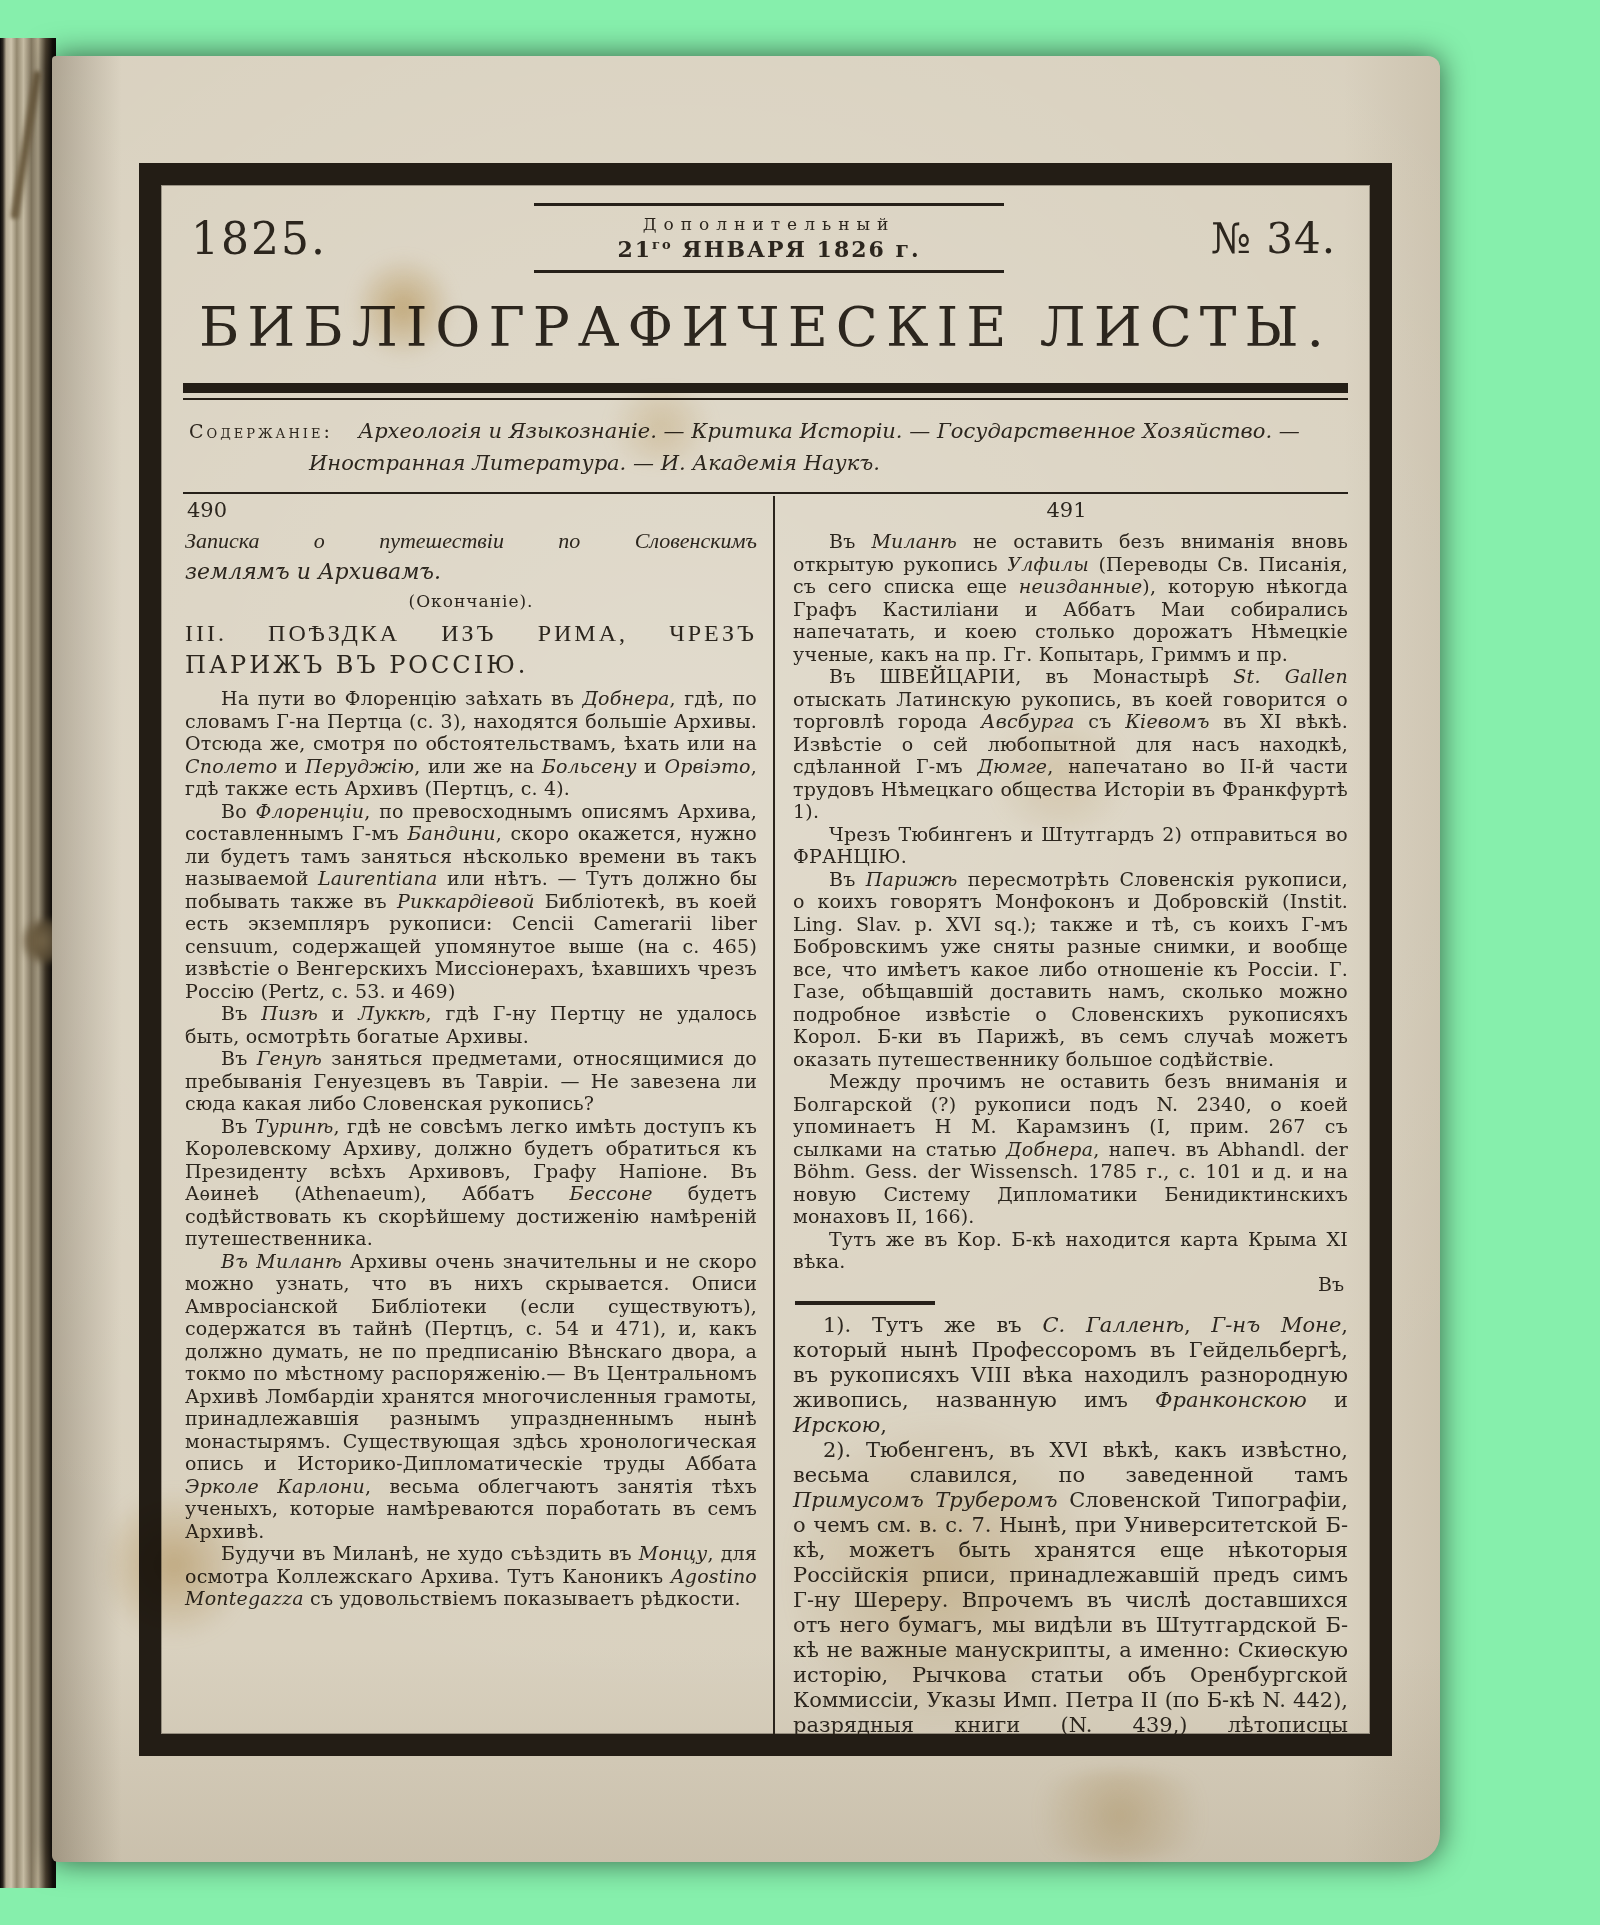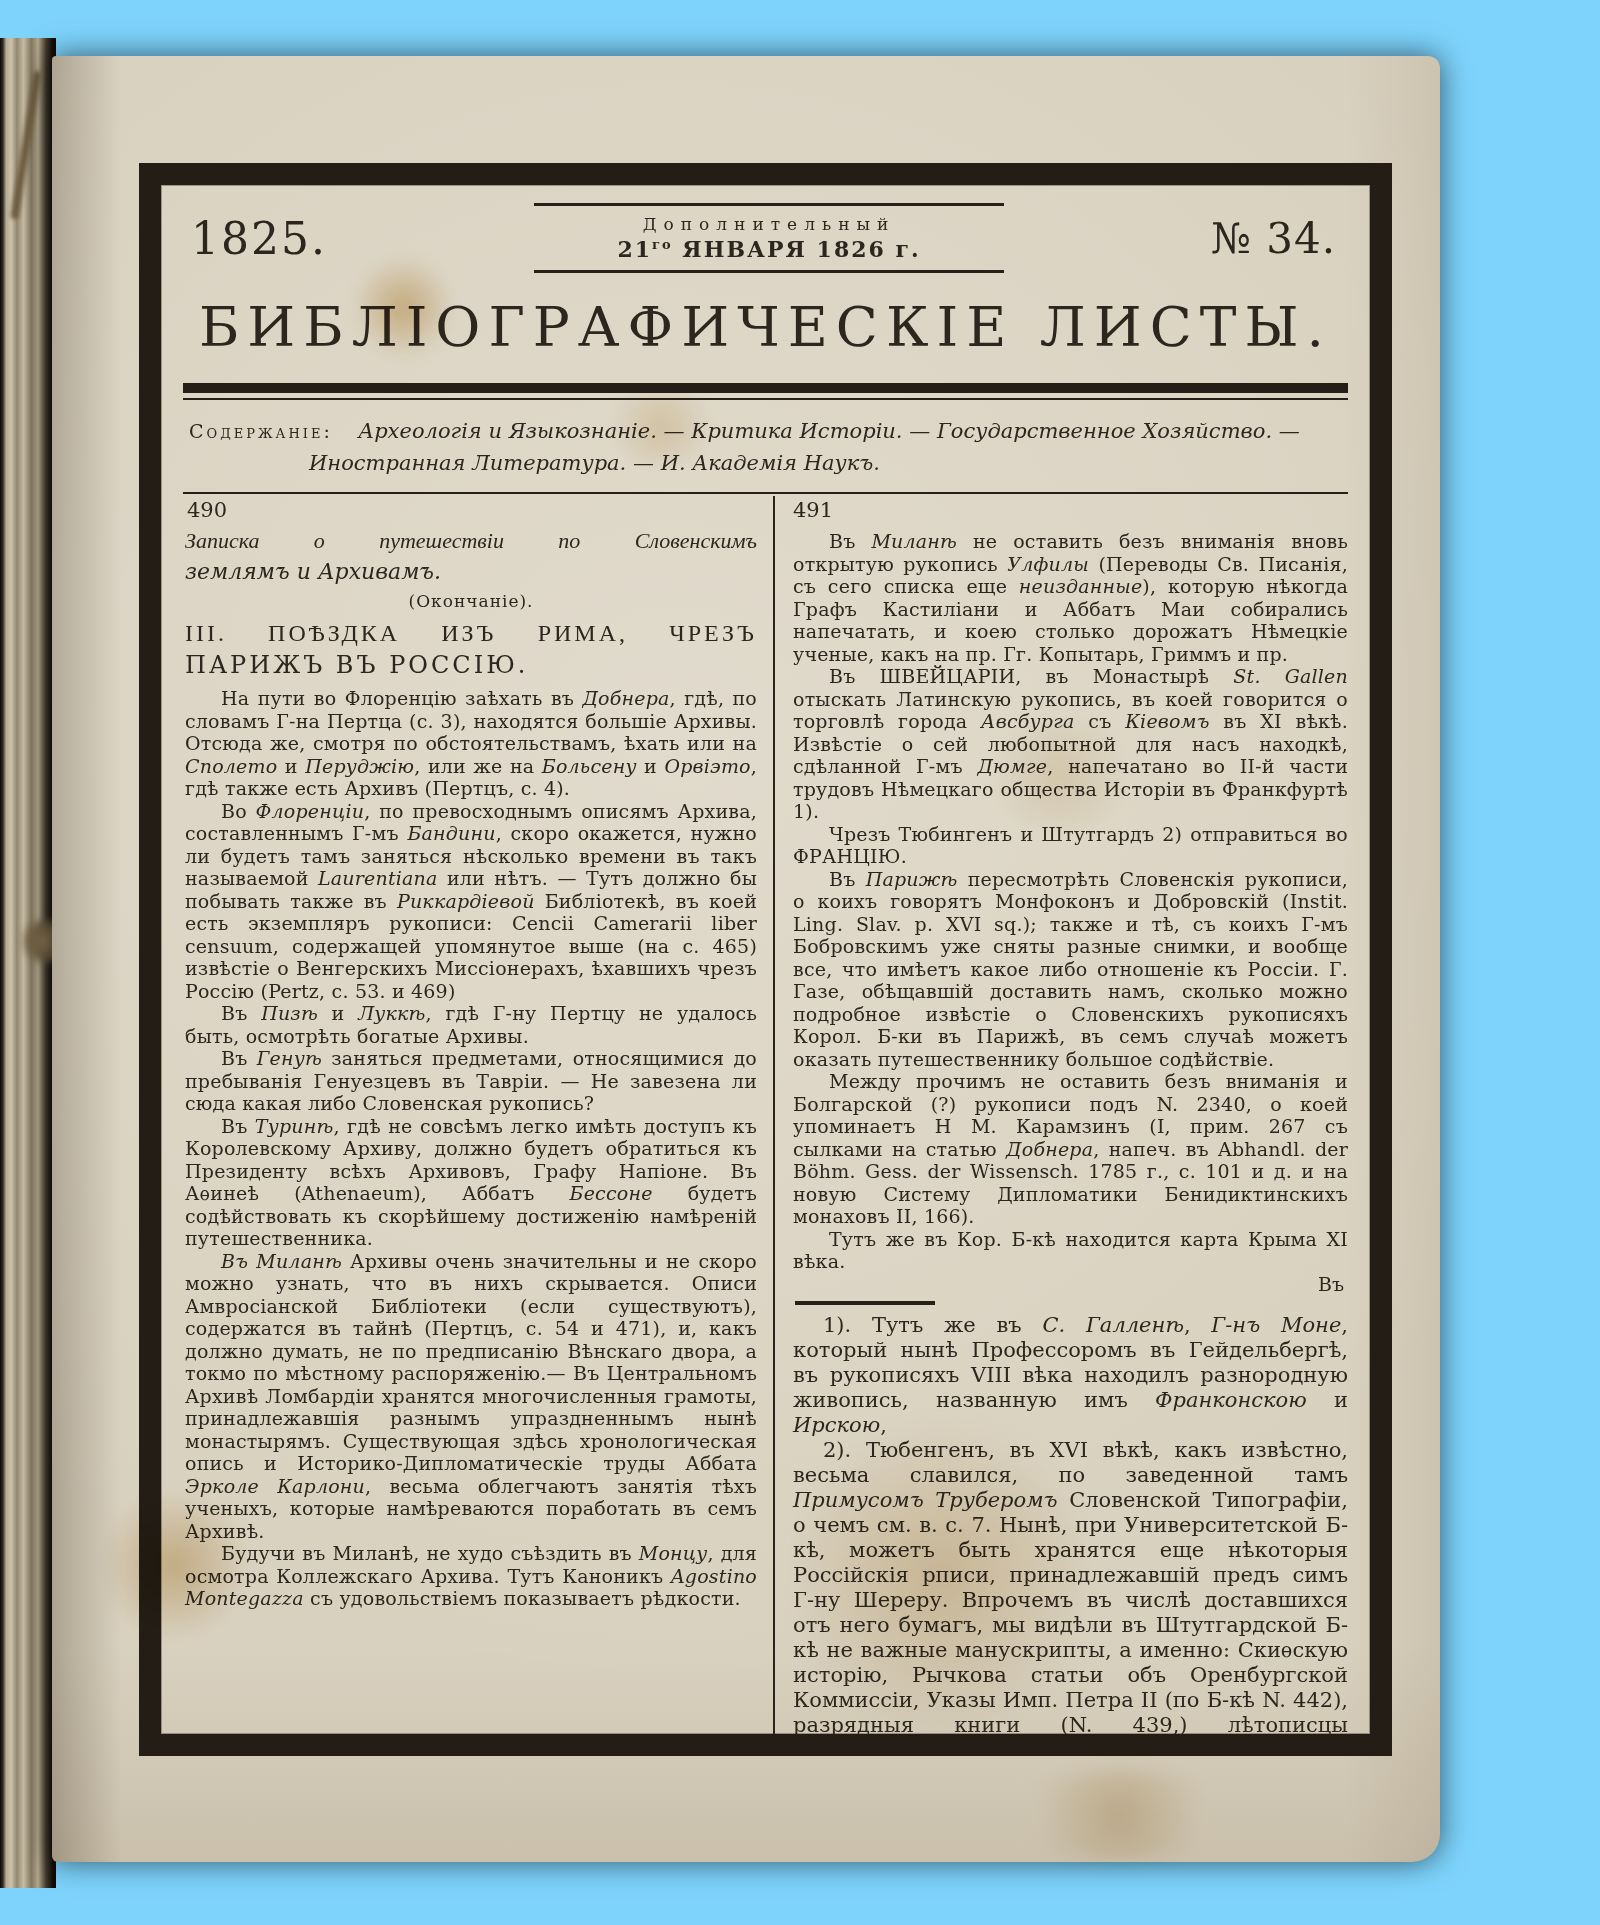--- a/index.html
+++ b/index.html
@@ -1,16 +1,16 @@
 <!DOCTYPE html>
 <html><head>
 <meta charset="utf-8">
 <style>
   html,body{margin:0;padding:0;background:#0e0c0a;}
-  .scene{position:relative;width:1600px;height:1925px;background:#7dd3fc;overflow:hidden;
+  .scene{position:relative;width:1600px;height:1925px;background:#86efac;overflow:hidden;
          font-family:"DejaVu Serif","Liberation Serif",serif;color:#2c261e;}
   
   .book-edges{position:absolute;left:0;top:38px;width:56px;height:1850px;
     background:linear-gradient(90deg,#0c0a08 0%,#2e2820 5%,#b7ac94 11%,#cdc3ac 20%,
       #93886f 30%,#c6bca4 42%,#847861 56%,#b3a88e 68%,#453b2c 82%,#120e0a 94%,#0c0a08 100%);}
   .thread{position:absolute;filter:blur(2px);pointer-events:none;}
   .thread-top{left:22px;top:70px;width:8px;height:150px;background:#6d5d41;transform:rotate(9deg);border-radius:4px;}
   .thread-knot{left:20px;top:918px;width:52px;height:46px;background:radial-gradient(circle,#8a7857 0%,#6d5d41 45%,rgba(109,93,65,0) 75%);filter:blur(3px);}
   
   .page{position:absolute;left:52px;top:56px;width:1388px;height:1806px;background:#d9d1bf;
@@ -39,21 +39,21 @@
   .contents{margin:16px 8px 0 8px;font-size:20px;line-height:1.5;padding-left:120px;text-indent:-120px;}
   .contents-label{font-variant:small-caps;letter-spacing:3px;font-size:19px;}
   .contents-text{font-style:italic;font-size:21px;}
   .sep-rule{border-top:2.5px solid #262019;margin:13px 2px 0 2px;}
   .columns{display:flex;flex:1;overflow:hidden;}
   .col-left{width:592px;box-sizing:border-box;padding:2px 16px 0 4px;}
   .col-divider{border-left:2px solid #2a241c;margin-top:2px;}
   .col-right{flex:1;box-sizing:border-box;padding:2px 2px 0 18px;}
   .pagenum{font-size:21px;}
   .pn-left{margin:2px 0 4px 2px;}
-  .pn-right{text-align:left;margin:2px 8px 8px 0;}
+  .pn-right{text-align:center;margin:2px 8px 8px 0;}
   .art-title{font-style:italic;font-size:22px;line-height:1.4;}
   .line-justify{text-align:justify;text-align-last:justify;font-family:Liberation Serif, serif;}
   .line-center{text-align:left;}
   .art-sub{text-align:center;font-size:17px;letter-spacing:1px;margin-top:3px;}
   .sec-head{font-size:24px;letter-spacing:3px;line-height:1.35;margin-top:6px;}
   .paras{margin-top:6px;}
   .para{margin:0;text-align:justify;text-indent:36px;font-size:19px;line-height:22.5px;letter-spacing:.2px;}
   .catchword{text-align:right;font-size:19px;margin:0 4px 0 0;}
   .fn-rule{width:140px;border-top:4px solid #262019;margin:6px 0 8px 2px;}
   .footnote{margin:0;text-align:justify;text-indent:30px;font-size:21px;line-height:25px;}

